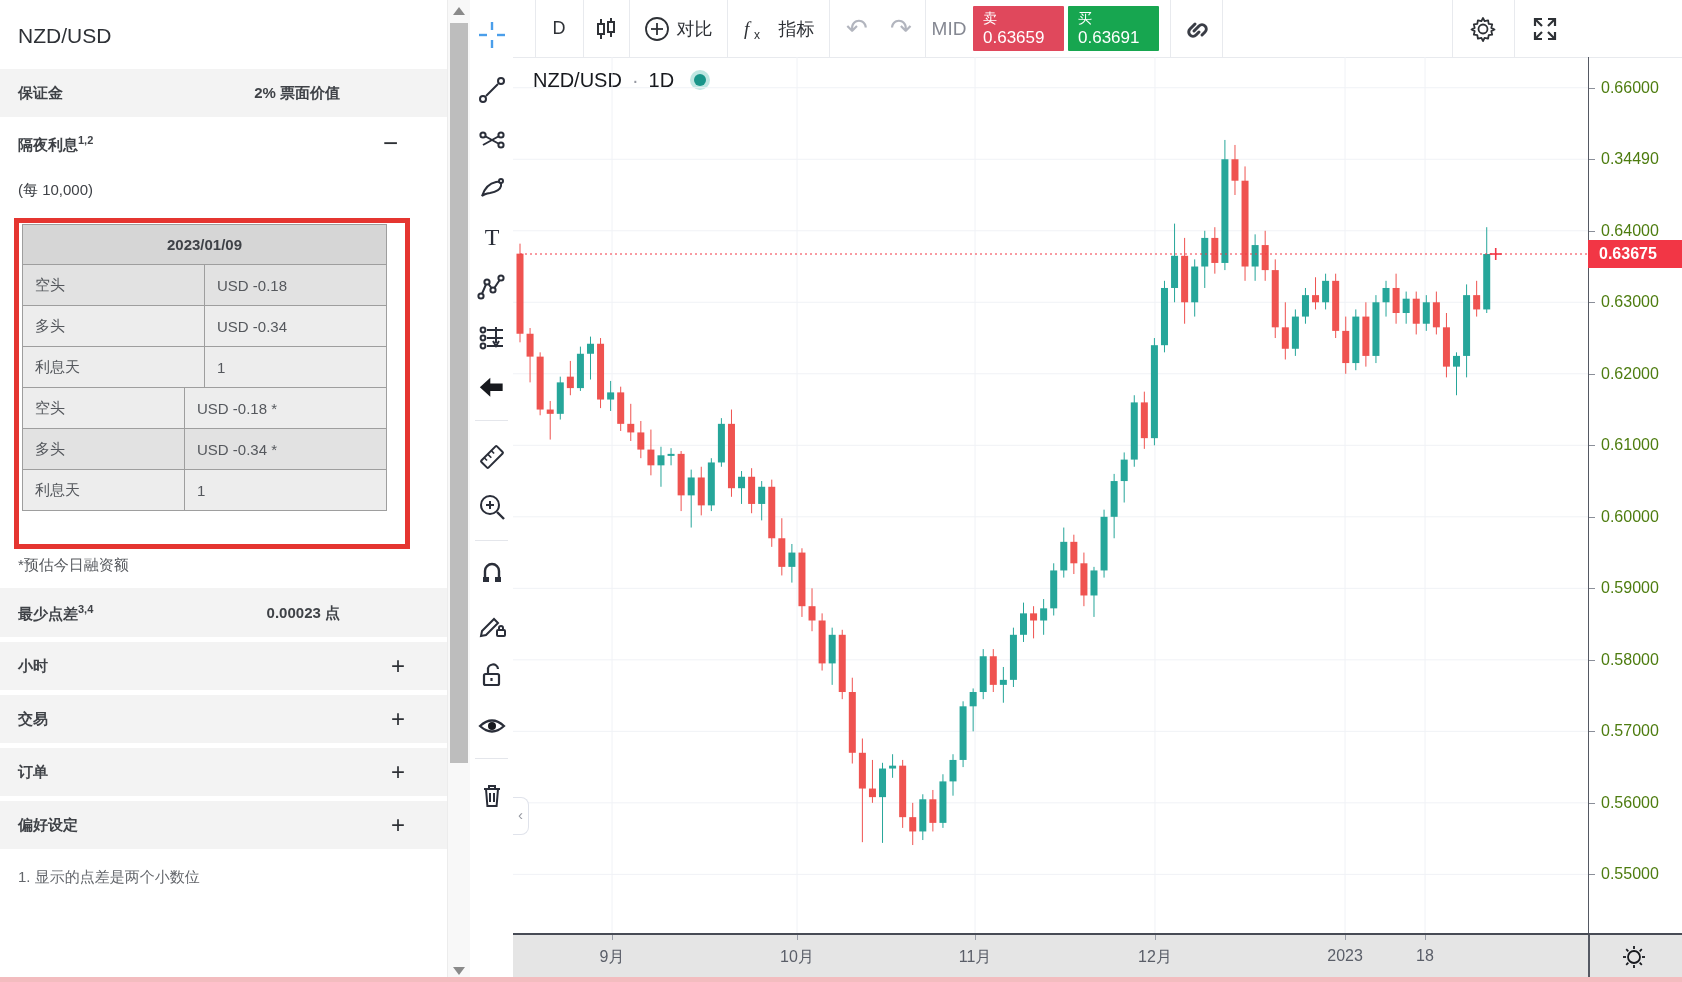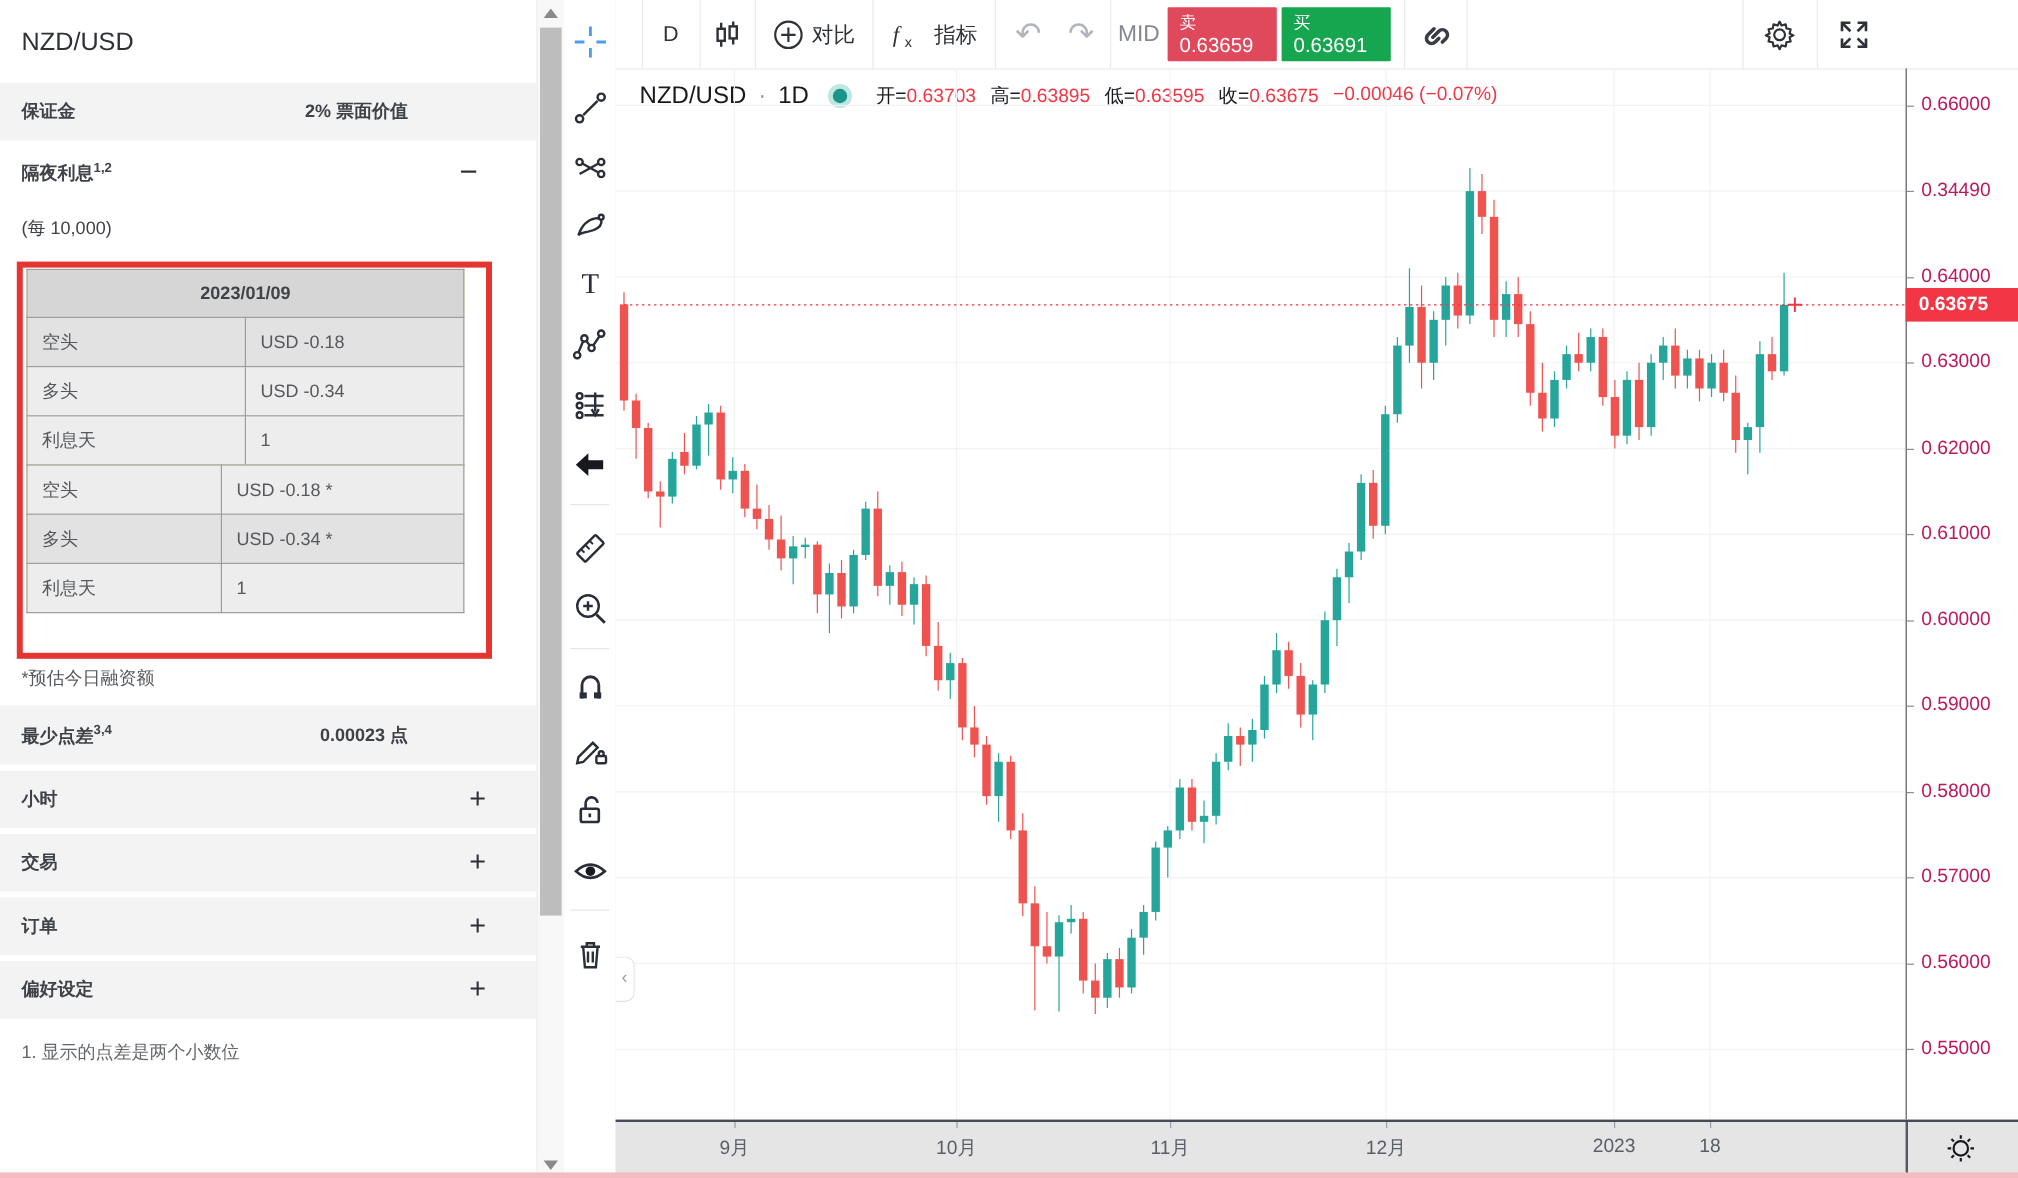--- a/index.html
+++ b/index.html
@@ -49,21 +49,21 @@
   #legend{position:absolute;left:20px;top:64px;height:32px;display:flex;align-items:center;gap:10px;}
   #legend .sym{font-size:20px;color:#17191e;}
   #legend .dotsep{color:#9598a1;font-size:20px;}
   #legend .intv{font-size:20px;color:#17191e;}
   #toggle-dot{width:20px;height:20px;border-radius:50%;background:#bfe7e2;position:relative;cursor:pointer;margin-left:6px;}
   #toggle-dot::after{content:"";position:absolute;left:4px;top:4px;width:12px;height:12px;border-radius:50%;background:#199589;}
   #ohlc{display:flex;gap:12px;font-size:16px;color:#17191e;margin-left:10px;}
   #ohlc .red{color:#f23645;}
   #plot{position:absolute;left:0;top:57px;width:1075px;height:876px;}
   #price-axis{position:absolute;left:1075px;top:57px;width:94px;height:876px;border-left:1.5px solid #555963;}
-  .pa-label{position:absolute;left:12px;font-size:16px;color:#be185d;}
+  .pa-label{position:absolute;left:12px;font-size:16px;color:#4d7c0f;}
   .pa-tick{position:absolute;left:0;width:6px;height:1px;background:#8a8e98;}
   #price-tag{position:absolute;left:1075px;width:94px;height:28px;background:#f23645;color:#fff;
              font-size:16px;font-weight:bold;line-height:28px;padding-left:11px;box-sizing:border-box;}
   #time-axis{position:absolute;left:0;top:933px;width:1169px;height:44px;border-top:2px solid #474b55;background:#e5e5e5;}
   .ta-label{position:absolute;top:12px;font-size:16px;color:#5a5e68;transform:translateX(-50%);}
   .ta-tick{position:absolute;top:0;width:1px;height:5px;background:#9a9ea8;}
   #ta-vline{position:absolute;left:1075px;top:0;width:1.5px;height:44px;background:#555963;}
   #sun-icon{position:absolute;left:1107px;top:8px;cursor:pointer;}
   #collapse-handle{position:absolute;left:0;top:797px;width:15px;height:36px;background:#fff;border:1px solid #e0e3eb;border-left:none;
                    border-radius:0 8px 8px 0;color:#9598a1;font-size:15px;line-height:34px;text-align:center;cursor:pointer;}
@@ -374,27 +374,20 @@
             </g>
           </svg>
       </div>
     </div>
 
     <div id="legend">
       <span class="sym">NZD/USD</span>
       <span class="dotsep">·</span>
       <span class="intv">1D</span>
       <span id="toggle-dot"></span>
-      <span id="ohlc">
-        <span><span>开=</span><span class="red">0.63703</span></span>
-        <span><span>高=</span><span class="red">0.63895</span></span>
-        <span><span>低=</span><span class="red">0.63595</span></span>
-        <span><span>收=</span><span class="red">0.63675</span></span>
-        <span class="red">−0.00046 (−0.07%)</span>
-      </span>
     </div>
 
     <div id="plot"><svg width="1075" height="876">
           <line x1="0" y1="30.749387755101814" x2="1075" y2="30.749387755101814" stroke="#f0f2f6" stroke-width="1"></line>
           <line x1="0" y1="102.2595918367345" x2="1075" y2="102.2595918367345" stroke="#f0f2f6" stroke-width="1"></line>
           <line x1="0" y1="173.76979591836718" x2="1075" y2="173.76979591836718" stroke="#f0f2f6" stroke-width="1"></line>
           <line x1="0" y1="245.2799999999999" x2="1075" y2="245.2799999999999" stroke="#f0f2f6" stroke-width="1"></line>
           <line x1="0" y1="316.79020408163257" x2="1075" y2="316.79020408163257" stroke="#f0f2f6" stroke-width="1"></line>
           <line x1="0" y1="388.3004081632652" x2="1075" y2="388.3004081632652" stroke="#f0f2f6" stroke-width="1"></line>
           <line x1="0" y1="459.8106122448979" x2="1075" y2="459.8106122448979" stroke="#f0f2f6" stroke-width="1"></line>

